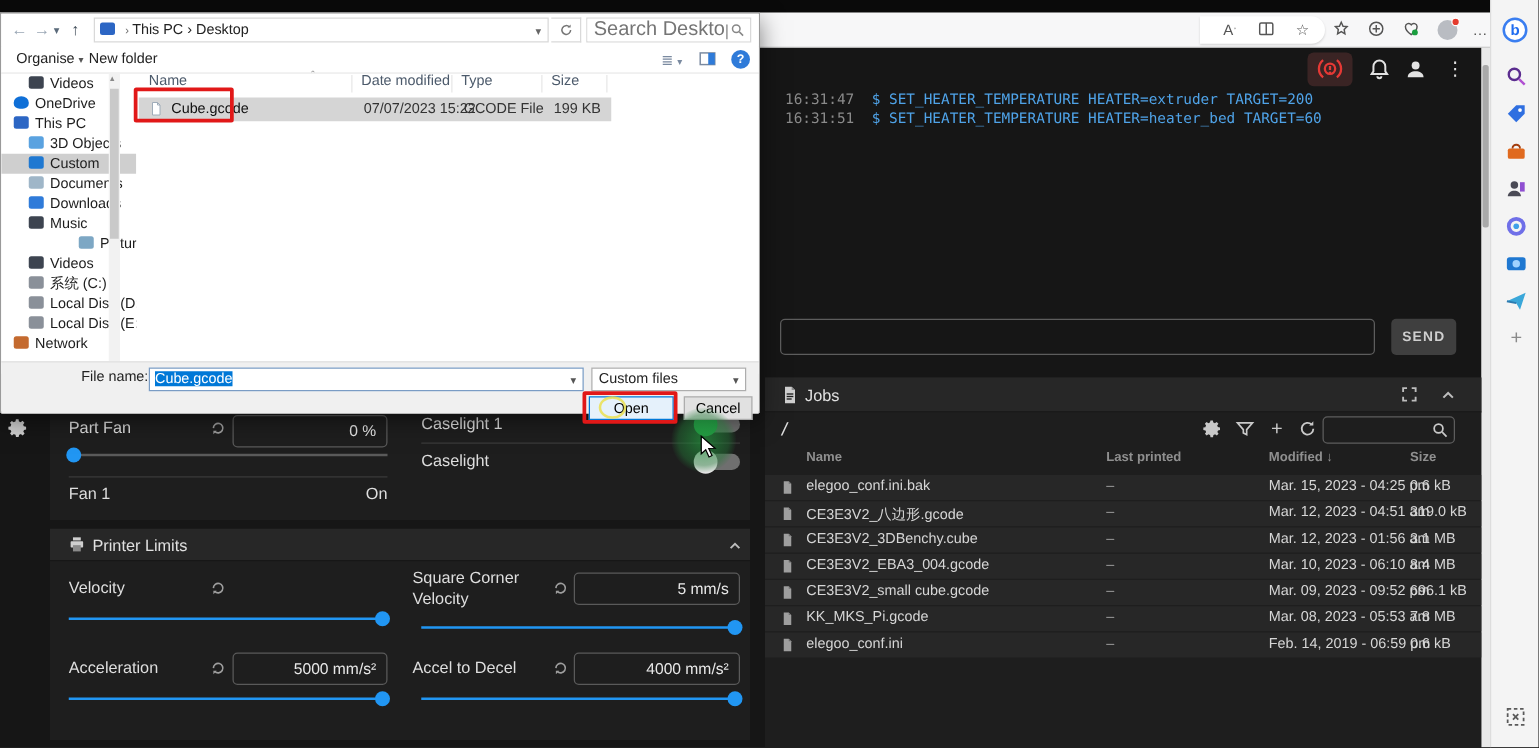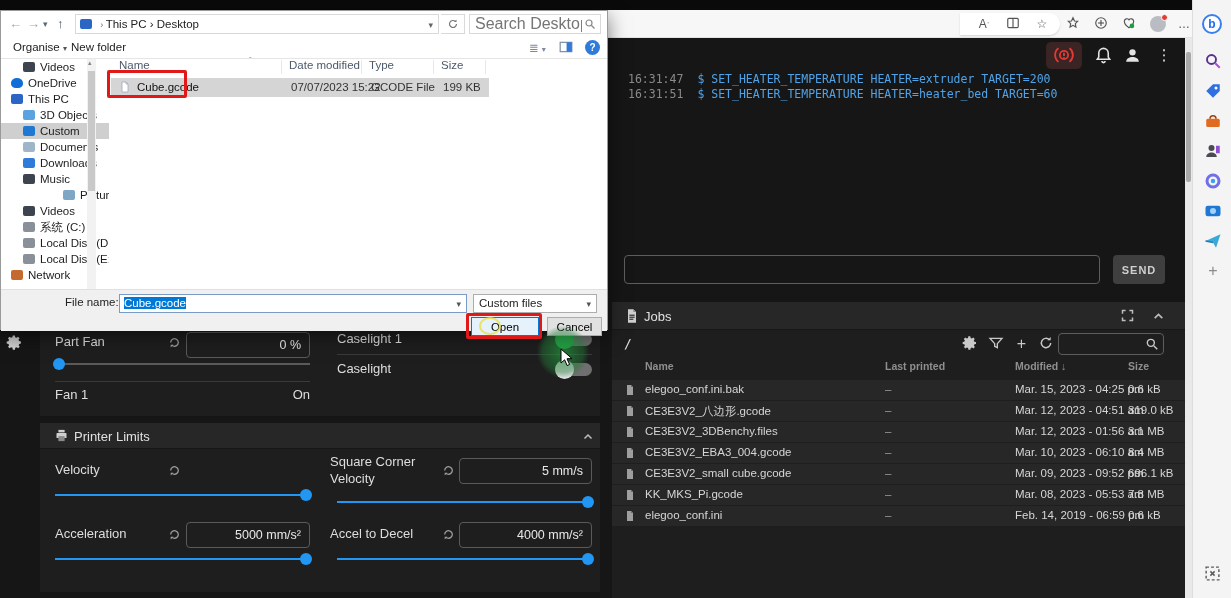--- a/index.html
+++ b/index.html
@@ -323,21 +323,21 @@
     <span class="jr-size">319.0 kB</span>
   </div>
 
   <div class="job-row">
     <span class="jr-ic">
       <svg viewBox="0 0 24 24" width="12" height="12" fill="#9e9e9e">
               <path d="M6 2h8l4 4v16H6z"></path>
               <path d="M14 2v4h4" fill="#6e6e6e"></path>
             </svg>
     </span>
-    <span class="jr-name">CE3E3V2_3DBenchy.files</span>
+    <span class="jr-name">CE3E3V2_3DBenchy.cube</span>
     <span class="jr-last">–</span>
     <span class="jr-mod">Mar. 12, 2023 - 01:56 am</span>
     <span class="jr-size">3.1 MB</span>
   </div>
 
   <div class="job-row">
     <span class="jr-ic">
       <svg viewBox="0 0 24 24" width="12" height="12" fill="#9e9e9e">
               <path d="M6 2h8l4 4v16H6z"></path>
               <path d="M14 2v4h4" fill="#6e6e6e"></path>

